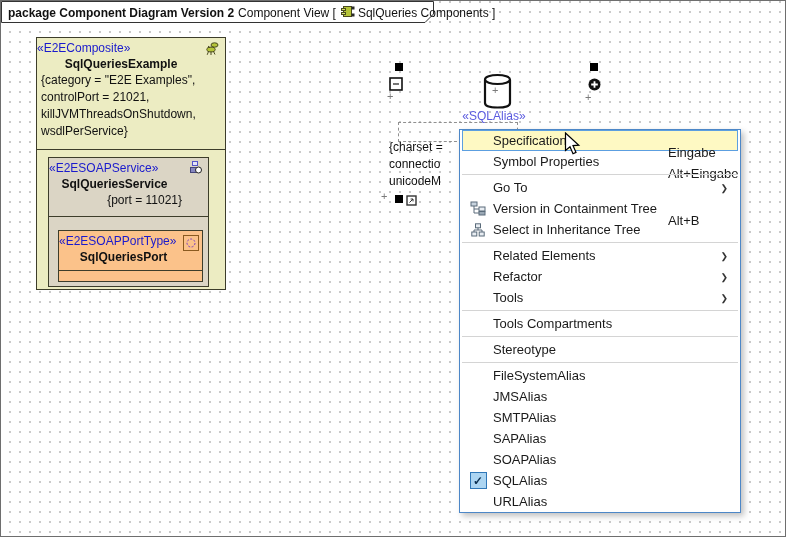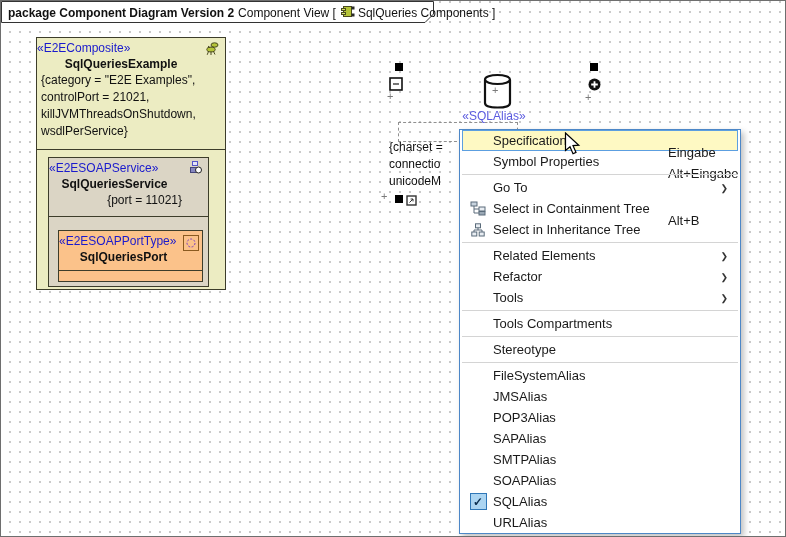--- a/index.html
+++ b/index.html
@@ -187,21 +187,21 @@
   </div>
       <div class="menu-item">
     <span class="mi-gutter">
           <svg class="mi-ic ic-containment-tree" width="16" height="15" viewBox="0 0 16 15" style="display: block;">
             <rect x="1" y="1" width="6" height="4" fill="#C7D3DE" stroke="#5A6B7A"></rect>
             <path d="M4 5 V12 M4 8 H9 M4 12 H9" stroke="#5A6B7A" fill="none"></path>
             <rect x="9" y="6" width="6" height="4" fill="#E8EDF2" stroke="#5A6B7A"></rect>
             <rect x="9" y="10.5" width="6" height="3.5" fill="#9AA8B5" stroke="#5A6B7A"></rect>
           </svg>
         </span>
-    <span class="mi-label">Select in Containment Tree</span>
+    <span class="mi-label">Version in Containment Tree</span>
     <span class="mi-shortcut">Alt+B</span>
 
   </div>
       <div class="menu-item">
     <span class="mi-gutter">
           <svg class="mi-ic ic-inheritance-tree" width="14" height="14" viewBox="0 0 14 14" style="display: block;">
             <rect x="4.5" y="0.8" width="5" height="4" fill="#E8EDF2" stroke="#5A6B7A"></rect>
             <path d="M7 4.8 V7 M3 9 V7 H11 V9" stroke="#5A6B7A" fill="none"></path>
             <rect x="0.8" y="9" width="5" height="4" fill="#E8EDF2" stroke="#5A6B7A"></rect>
             <rect x="8.2" y="9" width="5" height="4" fill="#E8EDF2" stroke="#5A6B7A"></rect>
@@ -252,33 +252,27 @@
 
   </div>
       <div class="menu-item">
     <span class="mi-gutter"></span>
     <span class="mi-label">JMSAlias</span>
     <span class="mi-shortcut"></span>
 
   </div>
       <div class="menu-item">
     <span class="mi-gutter"></span>
-    <span class="mi-label">POP3Alias</span>
+    <span class="mi-label">SMTPAlias</span>
     <span class="mi-shortcut"></span>
 
   </div>
       <div class="menu-item">
     <span class="mi-gutter"></span>
     <span class="mi-label">SAPAlias</span>
-    <span class="mi-shortcut"></span>
-
-  </div>
-      <div class="menu-item">
-    <span class="mi-gutter"></span>
-    <span class="mi-label">SMTPAlias</span>
     <span class="mi-shortcut"></span>
 
   </div>
       <div class="menu-item">
     <span class="mi-gutter"></span>
     <span class="mi-label">SOAPAlias</span>
     <span class="mi-shortcut"></span>
 
   </div>
       <div class="menu-item">

